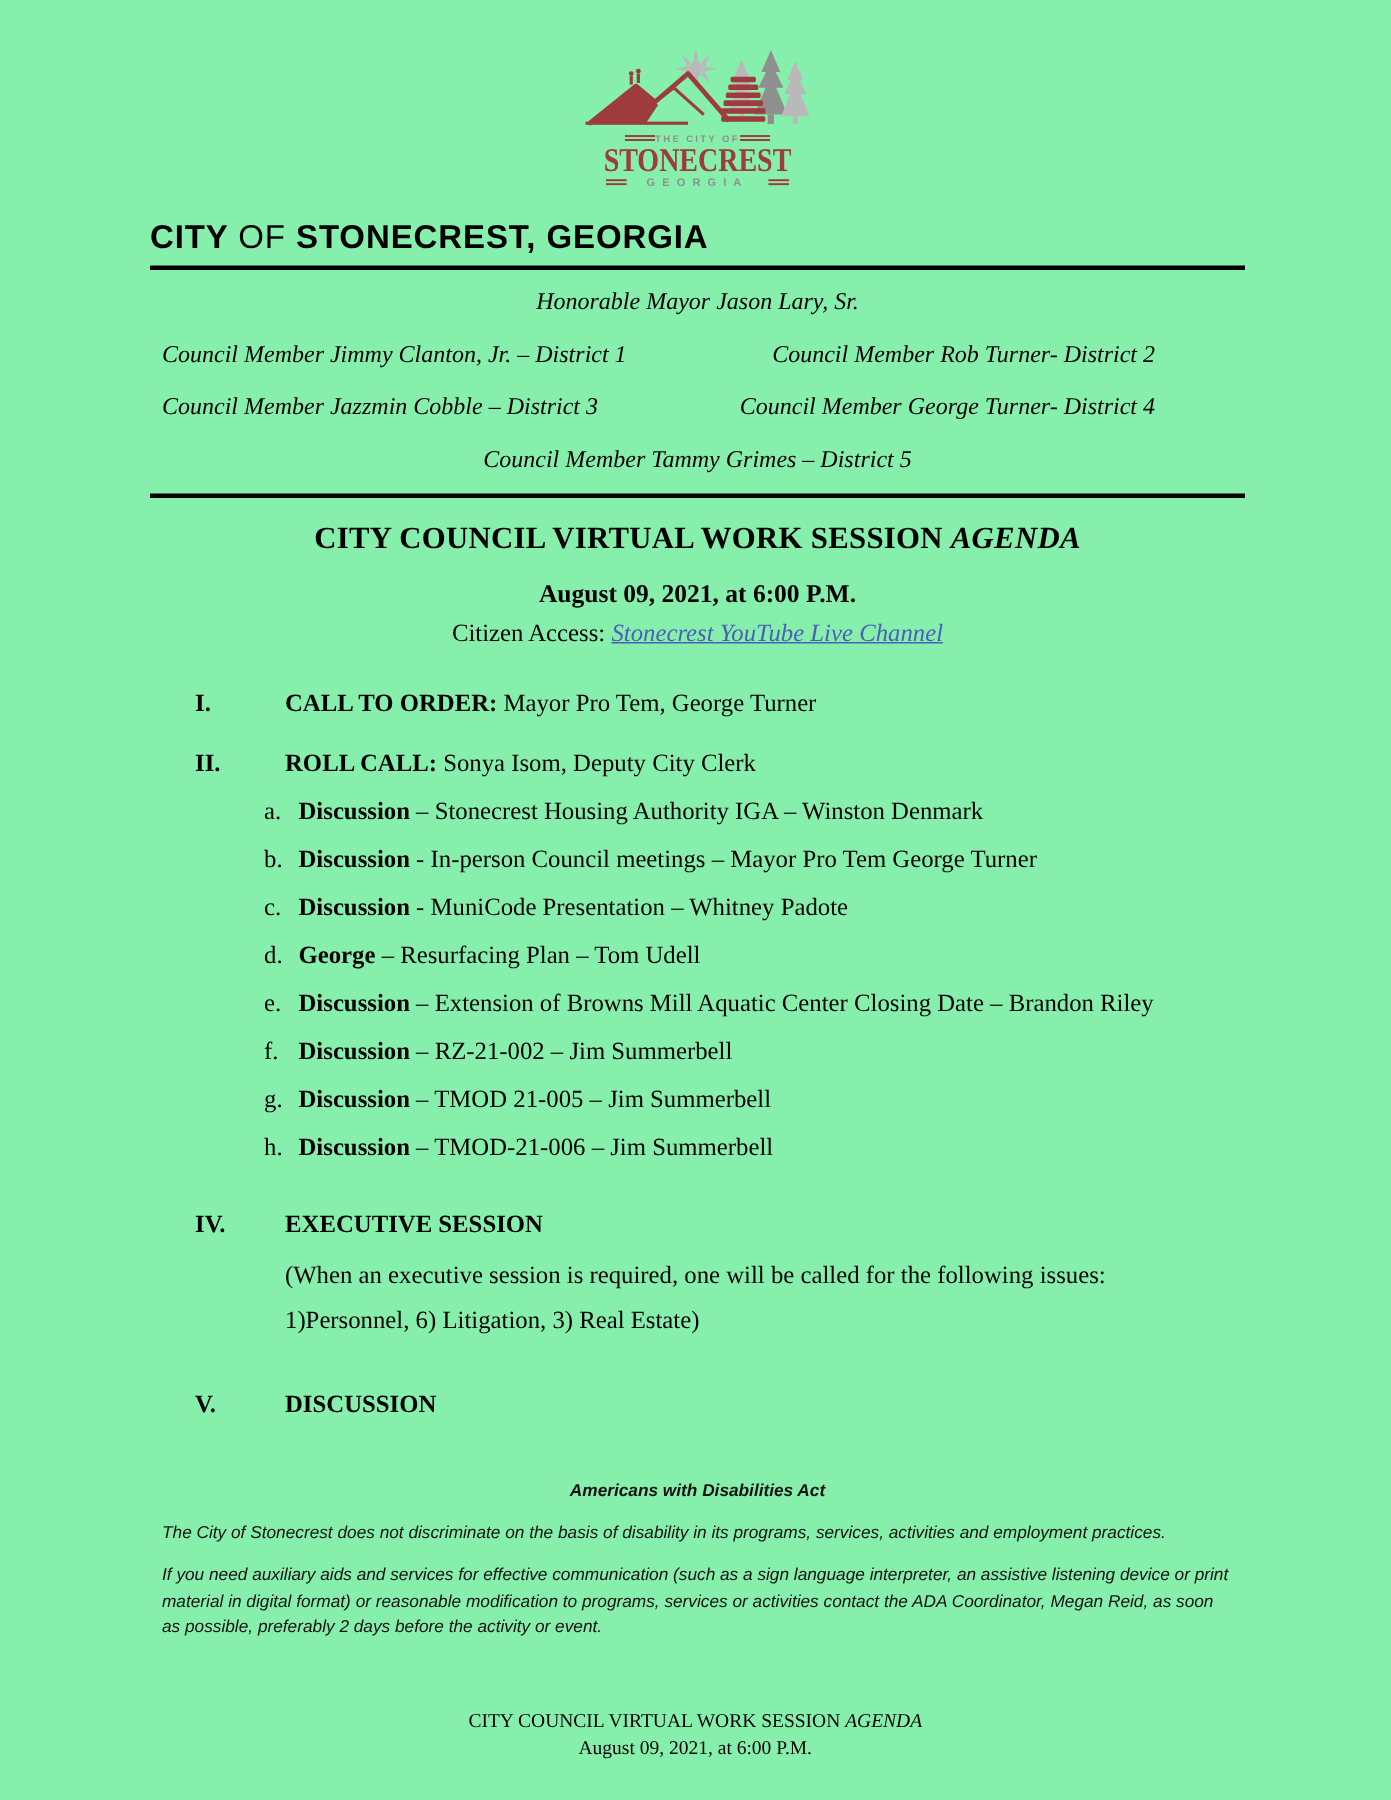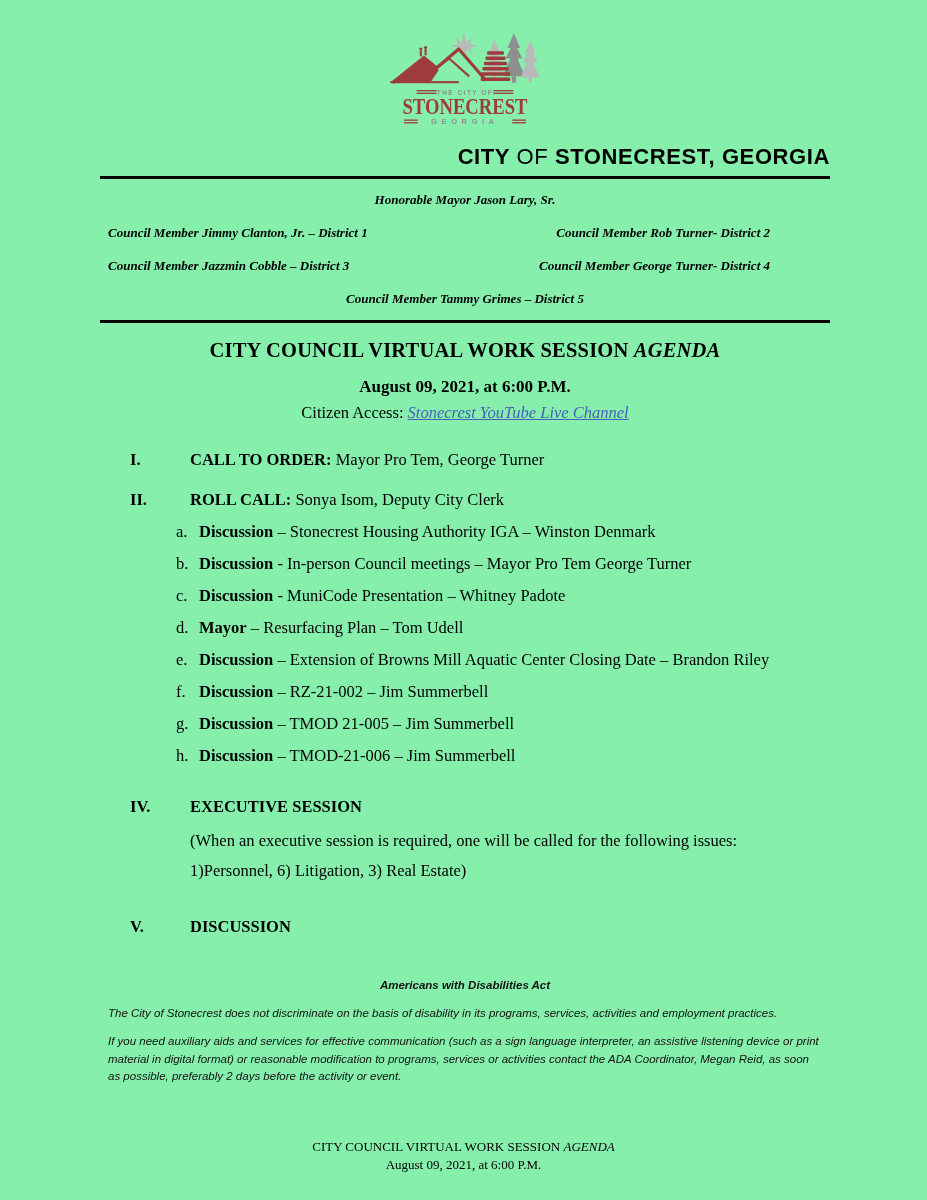--- a/index.html
+++ b/index.html
@@ -14,27 +14,27 @@
     width:927px;height:1200px;margin:0 auto;position:relative;overflow:hidden;
     background:#86efac;color:#000;
     font-family:"Liberation Serif", serif;
     padding:28px 97px 0 100px;
   }
   
   .logo-wrap{width:158px;margin:0 auto 10px;}
   
   .doc-title{
     font-family:"Liberation Sans", sans-serif;
-    font-size:22px;font-weight:700;text-align:right;
+    font-size:22px;font-weight:700;text-align:left;
     letter-spacing:.6px;margin:0 0 6px;
   }
   .doc-title .of{font-weight:400;}
   .rule{border:none;border-top:3px solid #000;margin:0;}
   
-  .officials{font-weight:700;font-style:italic;font-size:13px;}
+  .officials{font-weight:400;font-style:italic;font-size:16px;}
   .mayor{text-align:center;margin-top:13px;}
   .council-row{display:flex;justify-content:space-between;margin-top:17px;padding:0 60px 0 8px;}
   .council-center{text-align:center;margin-top:17px;margin-bottom:13px;}
   
   .meeting-title{font-size:20.5px;font-weight:700;text-align:center;margin-top:16px;letter-spacing:.2px;}
   .meeting-title .it{font-style:italic;}
   .meeting-date{font-size:17px;font-weight:700;text-align:center;margin-top:15px;}
   .citizen{font-size:16.5px;text-align:center;margin-top:6px;}
   .citizen a{color:var(--link-blue);font-style:italic;text-decoration:underline;}
   
@@ -191,21 +191,21 @@
       <div class="sub-row">
           <span class="letter">b.</span>
           <span><b>Discussion</b> <span>-  In-person Council meetings – Mayor Pro Tem George Turner</span></span>
         </div>
       <div class="sub-row">
           <span class="letter">c.</span>
           <span><b>Discussion</b> <span>- MuniCode Presentation – Whitney Padote</span></span>
         </div>
       <div class="sub-row">
           <span class="letter">d.</span>
-          <span><b>Mayor</b> <span>– Resurfacing Plan – Tom Udell</span></span>
+          <span><b>George</b> <span>– Resurfacing Plan – Tom Udell</span></span>
         </div>
       <div class="sub-row">
           <span class="letter">e.</span>
           <span><b>Discussion</b> <span>– Extension of Browns Mill Aquatic Center Closing Date – Brandon Riley</span></span>
         </div>
       <div class="sub-row">
           <span class="letter">f.</span>
           <span><b>Discussion</b> <span>– RZ-21-002 – Jim Summerbell</span></span>
         </div>
       <div class="sub-row">

